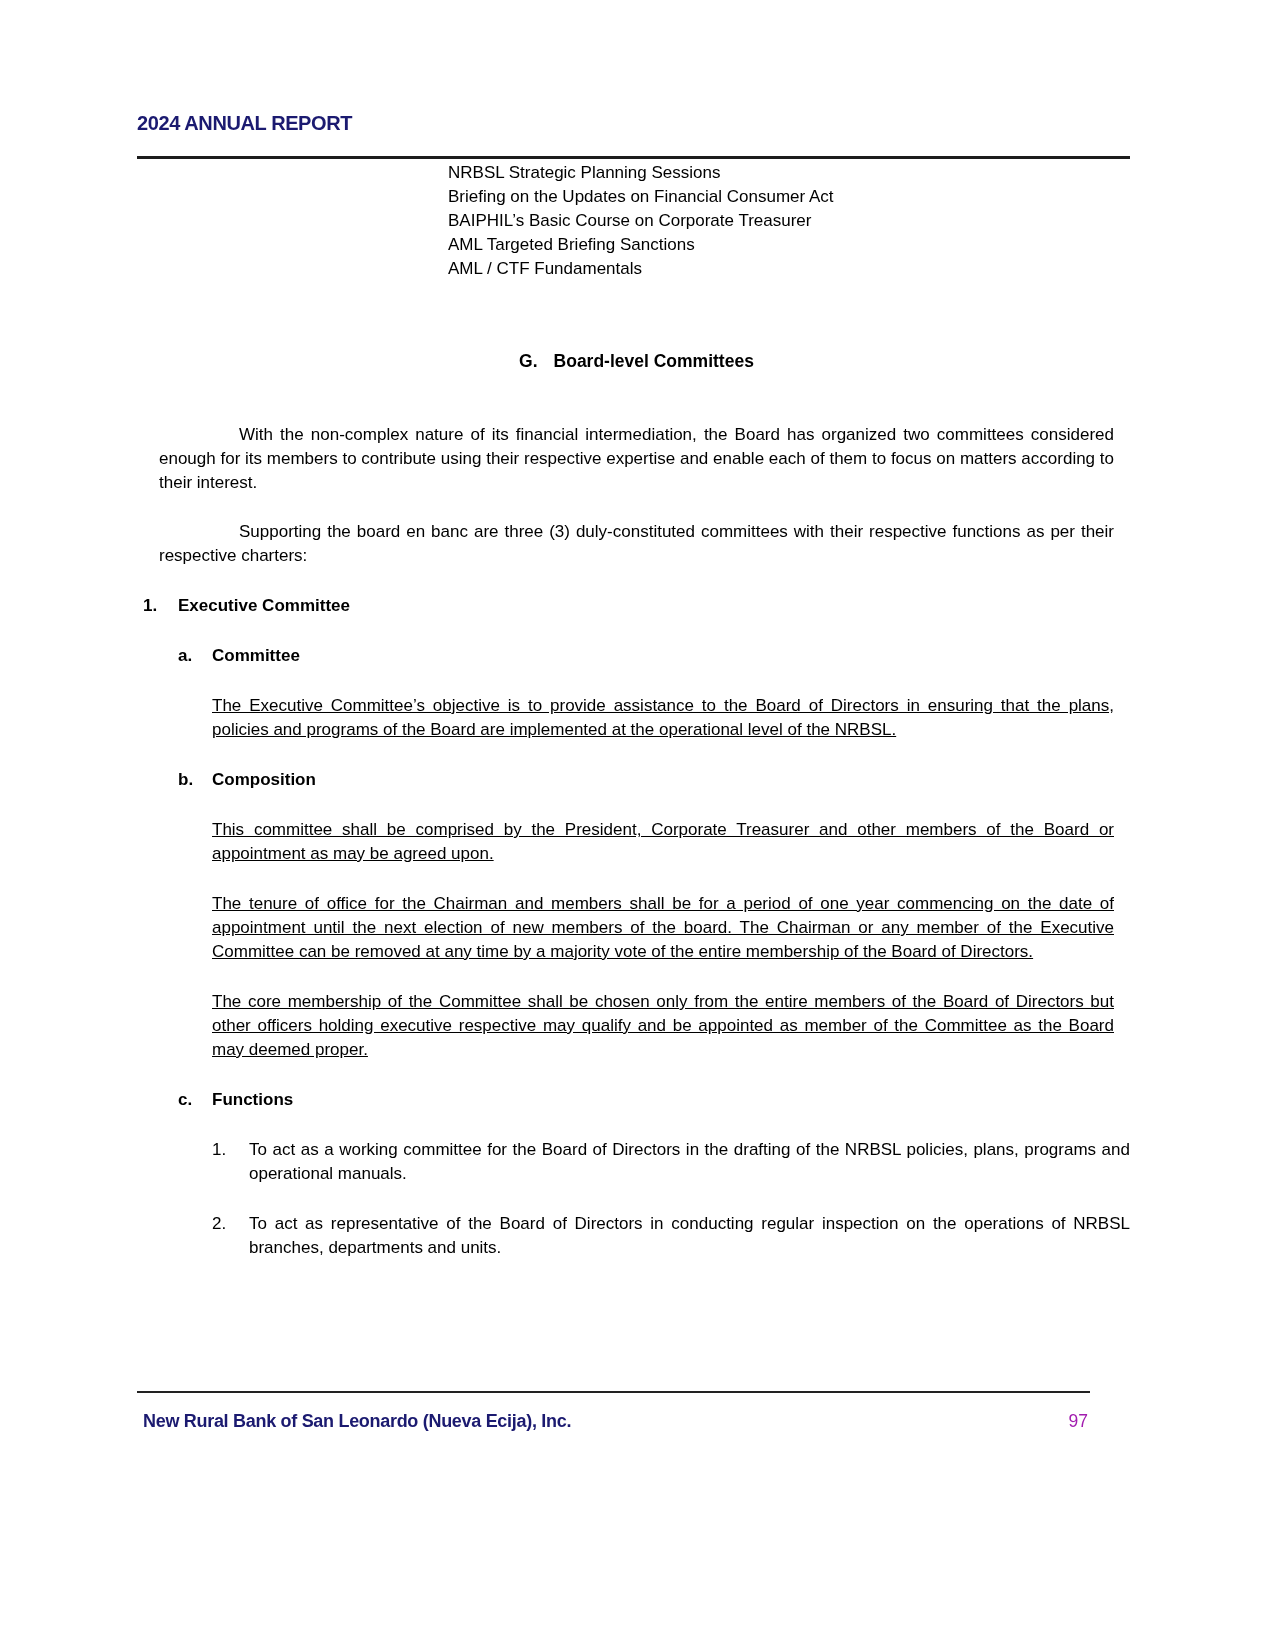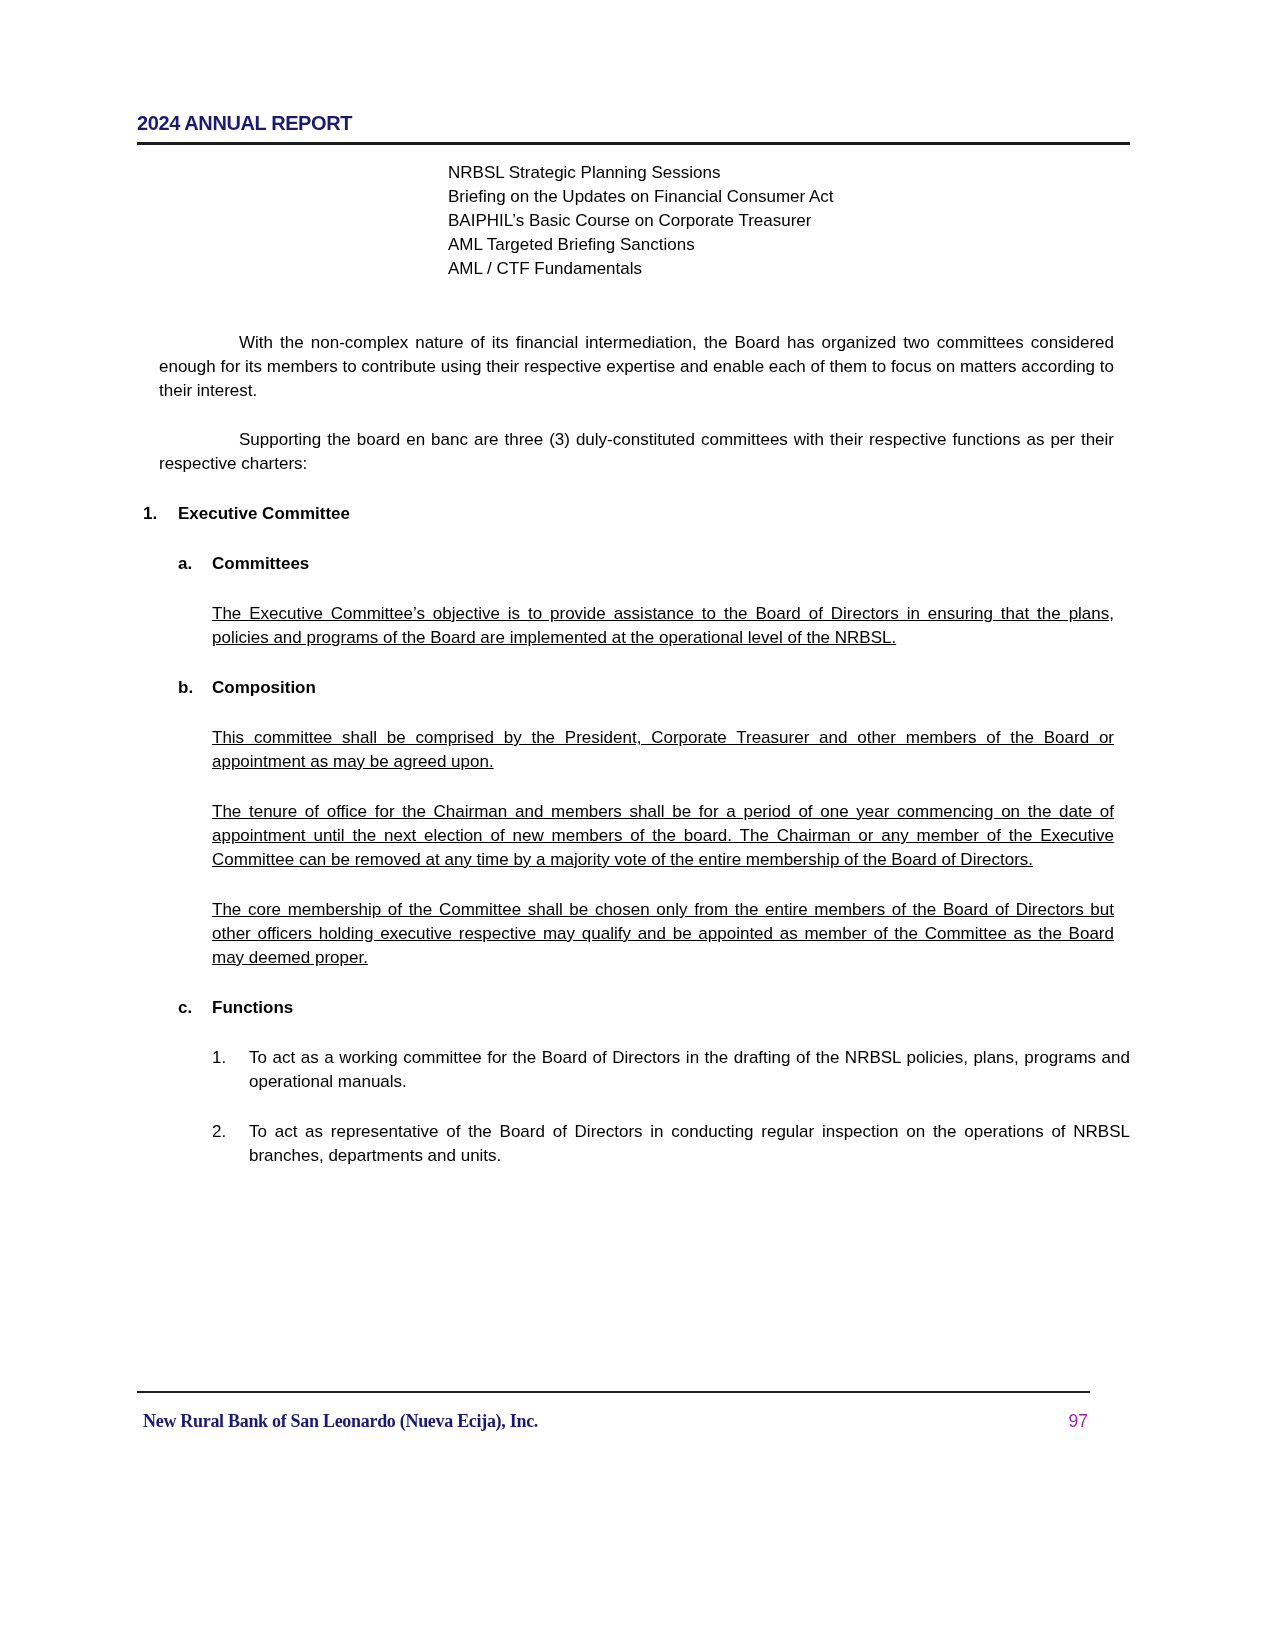--- a/index.html
+++ b/index.html
@@ -13,21 +13,21 @@
     overflow: hidden;
   }
 
   
   .report-header {
     position: absolute;
     top: 112px;
     left: 137px;
     width: 993px;
     border-bottom: 3px solid #1c1c1c;
-    padding-bottom: 7px;
+    padding-bottom: 21px;
   }
   .report-header .title {
     color: #1b1a70;
     font-weight: bold;
     font-size: 20px;
     letter-spacing: -0.4px;
   }
 
   
   .main {
@@ -102,21 +102,20 @@
     width: 987px;
     display: flex;
     justify-content: space-between;
     align-items: baseline;
   }
   .page-footer .bank {
     color: #1b1a70;
     font-weight: bold;
     font-size: 18px;
     letter-spacing: -0.3px;
-    font-family: Liberation Serif, serif;
   }
   .page-footer .pagenum {
     font-size: 17.5px;
     color: #a21caf;
     margin-right: 42px;
   }
 </style>
 </head>
 <body>
 
@@ -129,32 +128,35 @@
   <div class="main">
 
     <div class="training-list">
       <div class="item">NRBSL Strategic Planning Sessions</div>
       <div class="item">Briefing on the Updates on Financial Consumer Act</div>
       <div class="item">BAIPHIL’s Basic Course on Corporate Treasurer</div>
       <div class="item">AML Targeted Briefing Sanctions</div>
       <div class="item">AML / CTF Fundamentals</div>
     </div>
 
+    <div class="section-heading">
+      <span class="marker">G.</span><span>Board-level Committees</span>
+    </div>
 
     <p class="para intro-para first">With the non-complex nature of its financial intermediation, the Board has organized two committees considered enough for its members to contribute using their respective expertise and enable each of them to focus on matters according to their interest.</p>
     <p class="para intro-para">Supporting the board en banc are three (3) duly-constituted committees with their respective functions as per their respective charters:</p>
 
     <div class="committee-heading">
       <span class="num">1.</span>
       <span>Executive Committee</span>
     </div>
 
     <div class="subsection-heading">
       <span class="letter">a.</span>
-      <span>Committees</span>
+      <span>Committee</span>
     </div>
     <p class="para sub-para">The Executive Committee’s objective is to provide assistance to the Board of Directors in ensuring that the plans, policies and programs of the Board are implemented at the operational level of the NRBSL.</p>
 
     <div class="subsection-heading">
       <span class="letter">b.</span>
       <span>Composition</span>
     </div>
     <p class="para sub-para">This committee shall be comprised by the President, Corporate Treasurer and other members of the Board or appointment as may be agreed upon.</p>
     <p class="para sub-para">The tenure of office for the Chairman and members shall be for a period of one year  commencing on the date of appointment until the next election of new members of the board. The Chairman or any member of the Executive Committee can be removed at any time by a majority vote of the entire membership of the Board of Directors.</p>
     <p class="para sub-para">The core membership of the Committee shall be chosen only from the entire members of the Board of Directors but other officers holding executive respective may qualify and be appointed as member of the Committee as the Board may deemed proper.</p>

